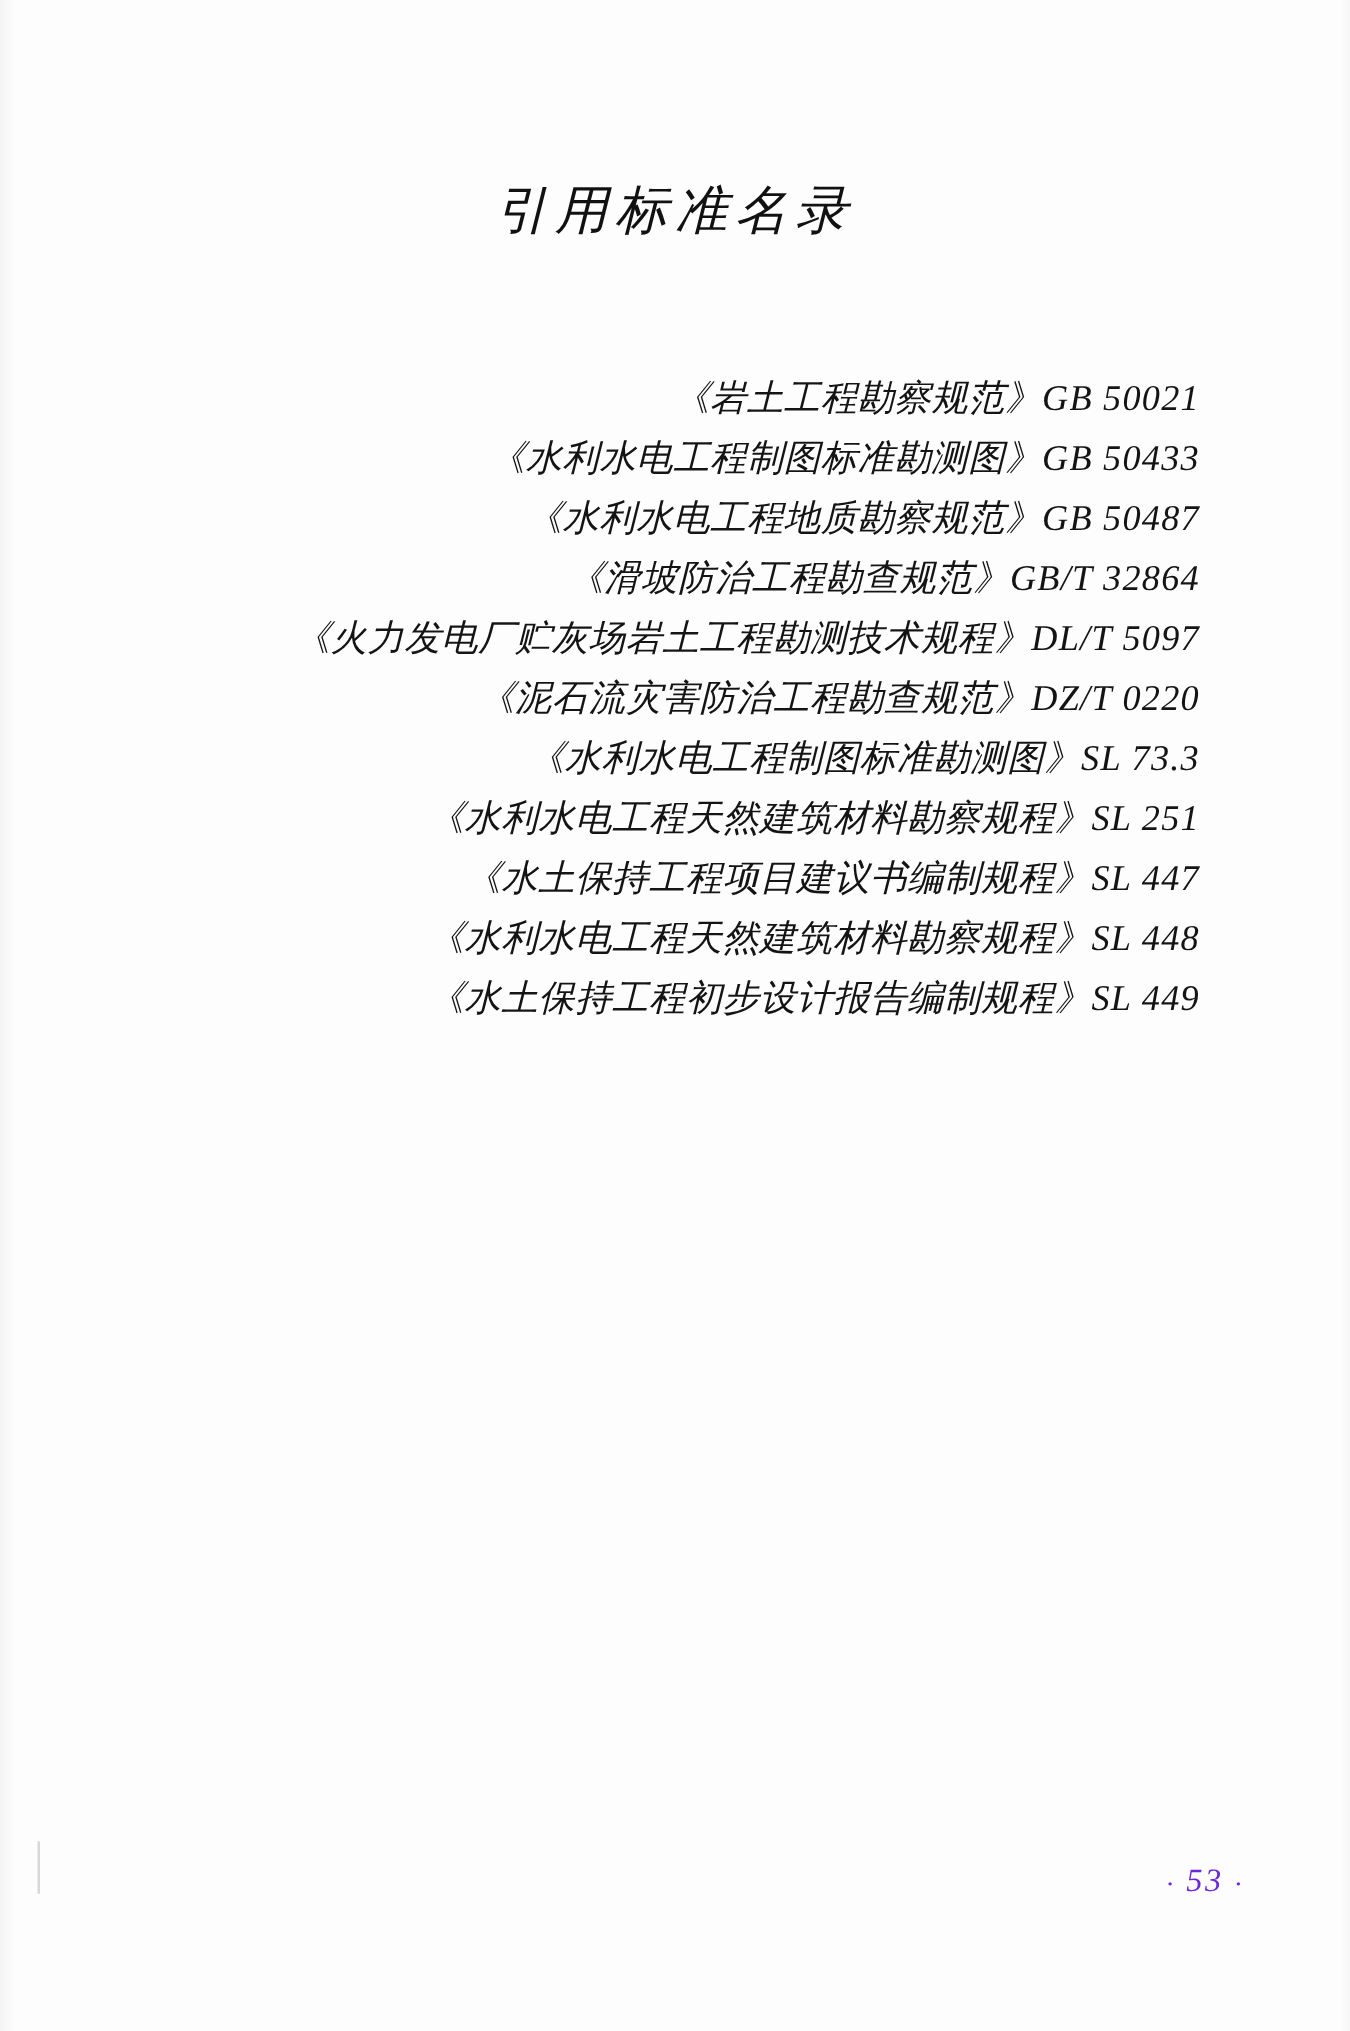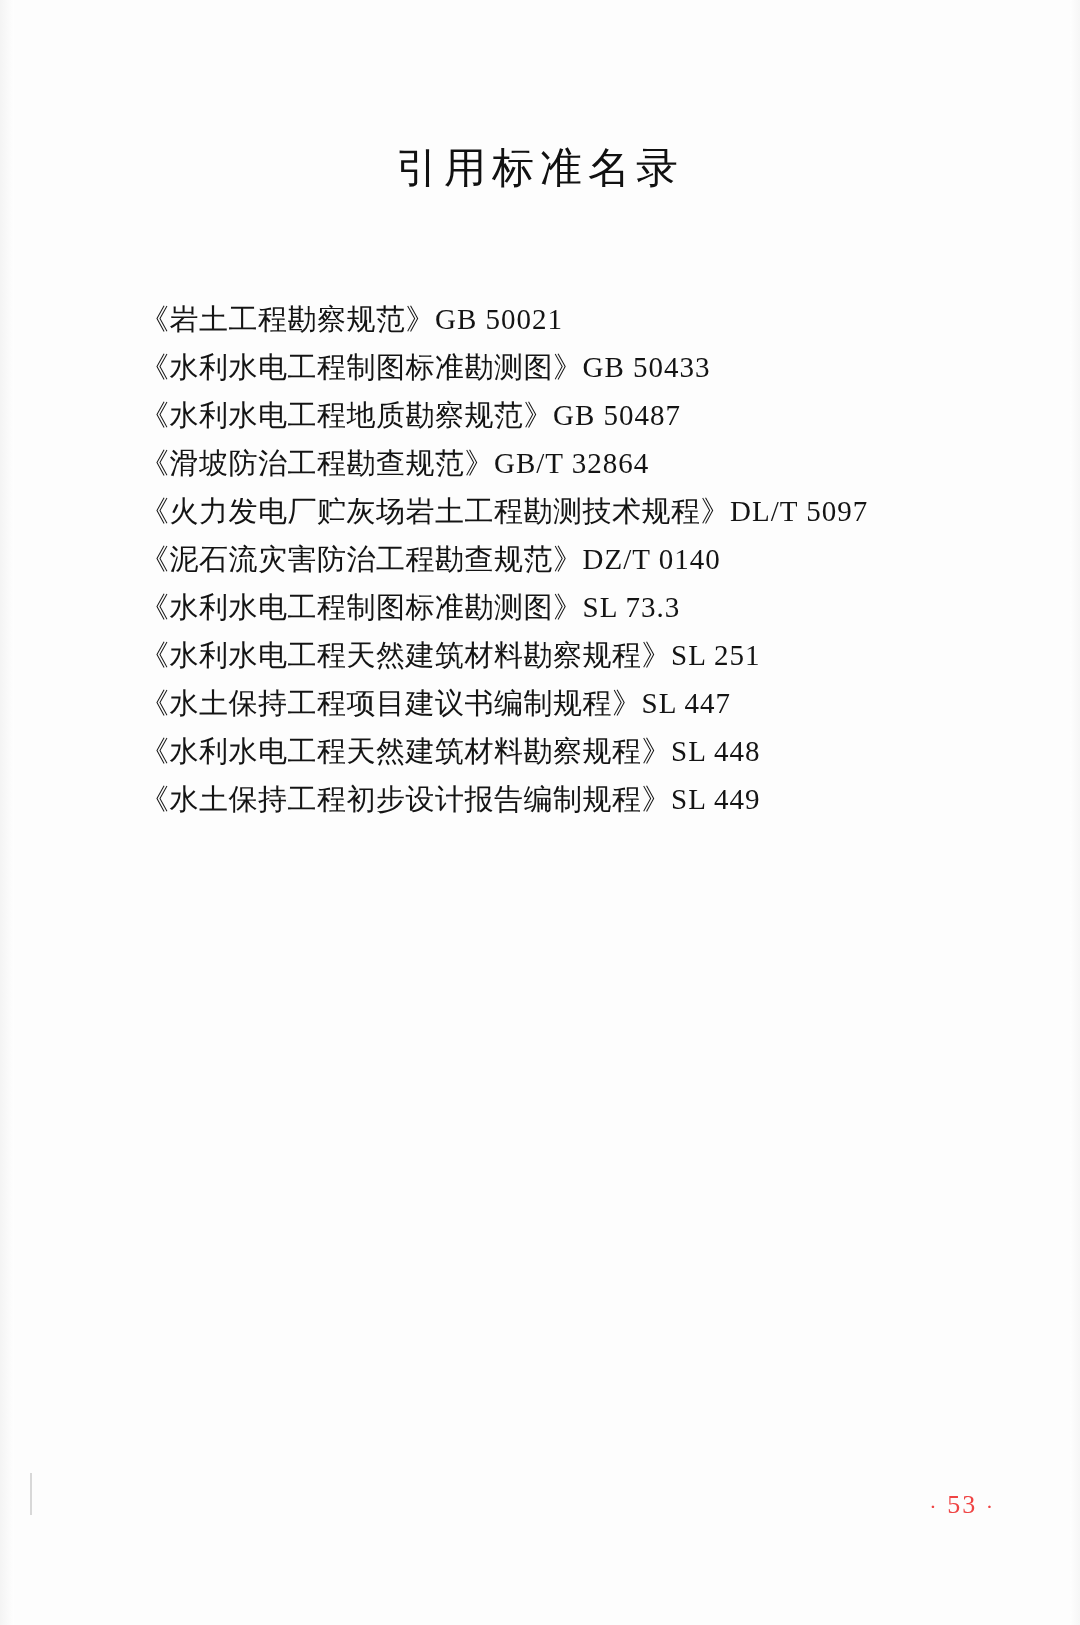--- a/index.html
+++ b/index.html
@@ -12,20 +12,21 @@
     background: #ffffff;
     font-family: "Liberation Serif", "DejaVu Serif", serif;
     color: #1a1a1a;
     position: relative;
     overflow: hidden;
   }
   .page {
     position: absolute;
     inset: 0;
     background: #fdfdfd;
+    font-style: italic;
   }
   
   .page::before {
     content: "";
     position: absolute;
     left: 0; top: 0; bottom: 0;
     width: 14px;
     background: linear-gradient(to right, #f0f0f0, #ffffff);
     opacity: .7;
   }
@@ -59,32 +60,33 @@
     margin: 0;
     padding: 0;
     list-style: none;
   }
   .std-item {
     font-size: 29px;
     line-height: 48px;
     color: #141414;
     white-space: nowrap;
     letter-spacing: 0.5px;
+    text-align: right;
   }
   .std-item .code {
     letter-spacing: 1px;
   }
 
   .page-number {
     position: absolute;
     bottom: 105px;
     right: 85px;
     font-size: 26px;
     letter-spacing: 2px;
-    color: #ef4444;
+    color: #6d28d9;
   }
   .page-number .dot {
     font-size: 22px;
     vertical-align: middle;
   }
 
   .margin-tick {
     position: absolute;
     left: 30px;
     bottom: 110px;
@@ -110,21 +112,21 @@
     <li class="std-item">
       <span>《水利水电工程地质勘察规范》</span><span class="code">GB 50487</span>
     </li>
     <li class="std-item">
       <span>《滑坡防治工程勘查规范》</span><span class="code">GB/T 32864</span>
     </li>
     <li class="std-item">
       <span>《火力发电厂贮灰场岩土工程勘测技术规程》</span><span class="code">DL/T 5097</span>
     </li>
     <li class="std-item">
-      <span>《泥石流灾害防治工程勘查规范》</span><span class="code">DZ/T 0140</span>
+      <span>《泥石流灾害防治工程勘查规范》</span><span class="code">DZ/T 0220</span>
     </li>
     <li class="std-item">
       <span>《水利水电工程制图标准勘测图》</span><span class="code">SL 73.3</span>
     </li>
     <li class="std-item">
       <span>《水利水电工程天然建筑材料勘察规程》</span><span class="code">SL 251</span>
     </li>
     <li class="std-item">
       <span>《水土保持工程项目建议书编制规程》</span><span class="code">SL 447</span>
     </li>

